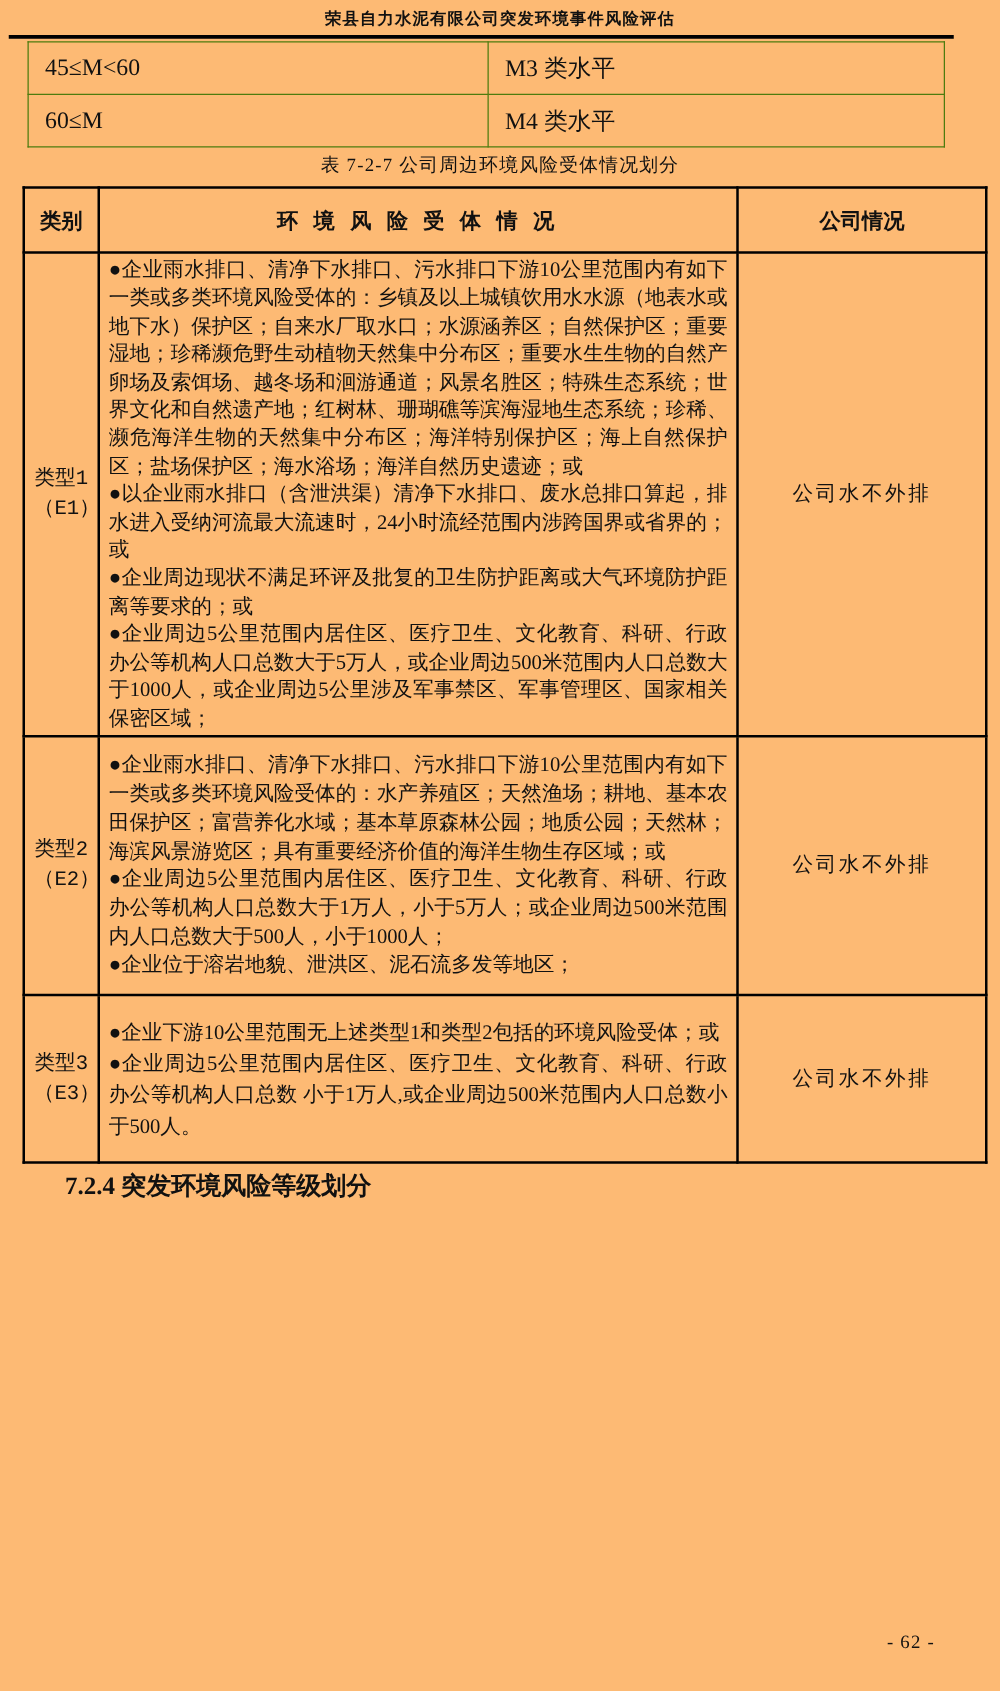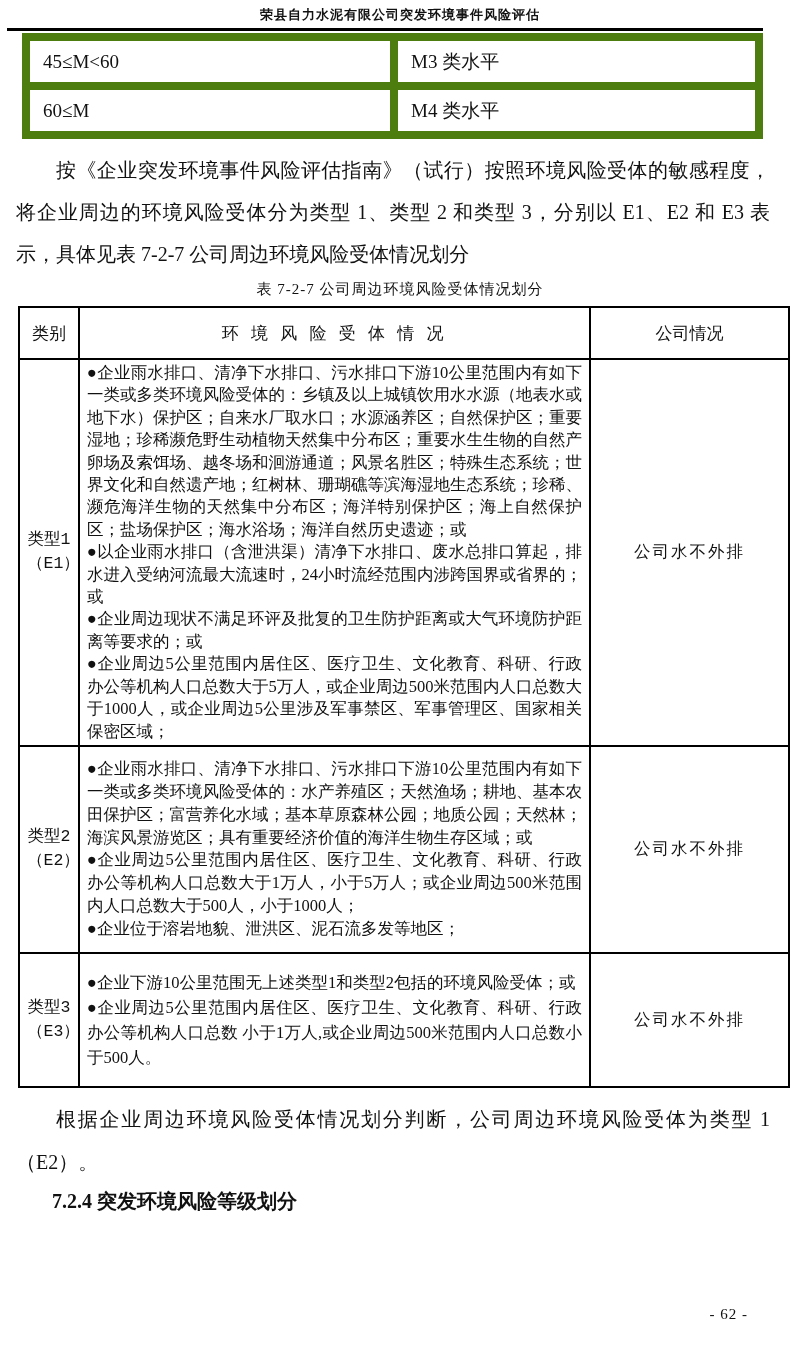--- a/index.html
+++ b/index.html
@@ -1,20 +1,20 @@
 <!DOCTYPE html>
 <html><head>
 <meta charset="utf-8">
 <style>
   html,body{margin:0;padding:0;background:#e8e8e8;}
   .page{
     position:relative;
     width:800px;height:1353px;
     margin:0 auto;
-    background:#ffffff;
+    background:#fdba74;
     color:#111;
     font-family:"Liberation Serif","DejaVu Serif",serif;
     overflow:hidden;
   }
   
   .doc-header{
     text-align:center;
     padding-top:6px;
     font-size:13px;
     font-weight:bold;
@@ -26,21 +26,21 @@
     border-top:3px solid #000;
   }
   
   table{border-collapse:collapse;}
   .m-table{
     margin:2px 0 0 22px;
     width:733px;
     table-layout:fixed;
   }
   .m-table td{
-    border:8px solid #4d7c0f;
+    border:1px solid #4d7c0f;
     height:41px;
     font-size:19px;
     padding:0 0 0 13px;
     vertical-align:middle;
   }
   
   .h-723{
     margin:11px 0 0 16px;
     font-size:20px;
     font-weight:bold;
@@ -64,21 +64,21 @@
     width:770px;
     table-layout:fixed;
   }
   .r-table th,.r-table td{
     border:2px solid #000;
     padding:2px 7px;
   }
   .r-table th{
     height:46px;
     font-size:17px;
-    font-weight:normal;
+    font-weight:bold;
     text-align:center;
     vertical-align:middle;
   }
   .r-table th.spread{letter-spacing:4px;}
   .cat-cell{
     font-size:16.5px;
     text-align:center;
     vertical-align:middle;
     white-space:pre-line;
     line-height:24px;
@@ -143,21 +143,20 @@
       <td>M3 类水平</td>
     </tr>
     <tr>
       <td>60≤M</td>
       <td>M4 类水平</td>
     </tr>
   </tbody>
     </table>
 
 
-  <div class="body-par">按《企业突发环境事件风险评估指南》（试行）按照环境风险受体的敏感程度，将企业周边的环境风险受体分为类型 1、类型 2 和类型 3，分别以 E1、E2 和 E3 表示，具体见表 7-2-7 公司周边环境风险受体情况划分</div>
 
   <div class="table-caption">表 7-2-7 公司周边环境风险受体情况划分</div>
 
   <table class="r-table">
     <colgroup>
         <col style="width:60px">
         <col style="width:511px">
         <col style="width:199px">
       </colgroup>
     <tbody>
@@ -186,20 +185,19 @@
     <tr class="row-e3">
       <td class="cat-cell">类型3
 （E3）</td>
       <td class="sit-cell">●企业下游10公里范围无上述类型1和类型2包括的环境风险受体；或
 ●企业周边5公里范围内居住区、医疗卫生、文化教育、科研、行政办公等机构人口总数  小于1万人,或企业周边500米范围内人口总数小于500人。</td>
       <td class="comp-cell">公司水不外排</td>
     </tr>
   </tbody>
     </table>
 
-  <div class="close-par">根据企业周边环境风险受体情况划分判断，公司周边环境风险受体为类型 1（E2）。</div>
 
   <div class="h-724">7.2.4 突发环境风险等级划分</div>
 
 
   <div class="page-number">- 62 -</div>
 
 </div>
 
 </body></html>

